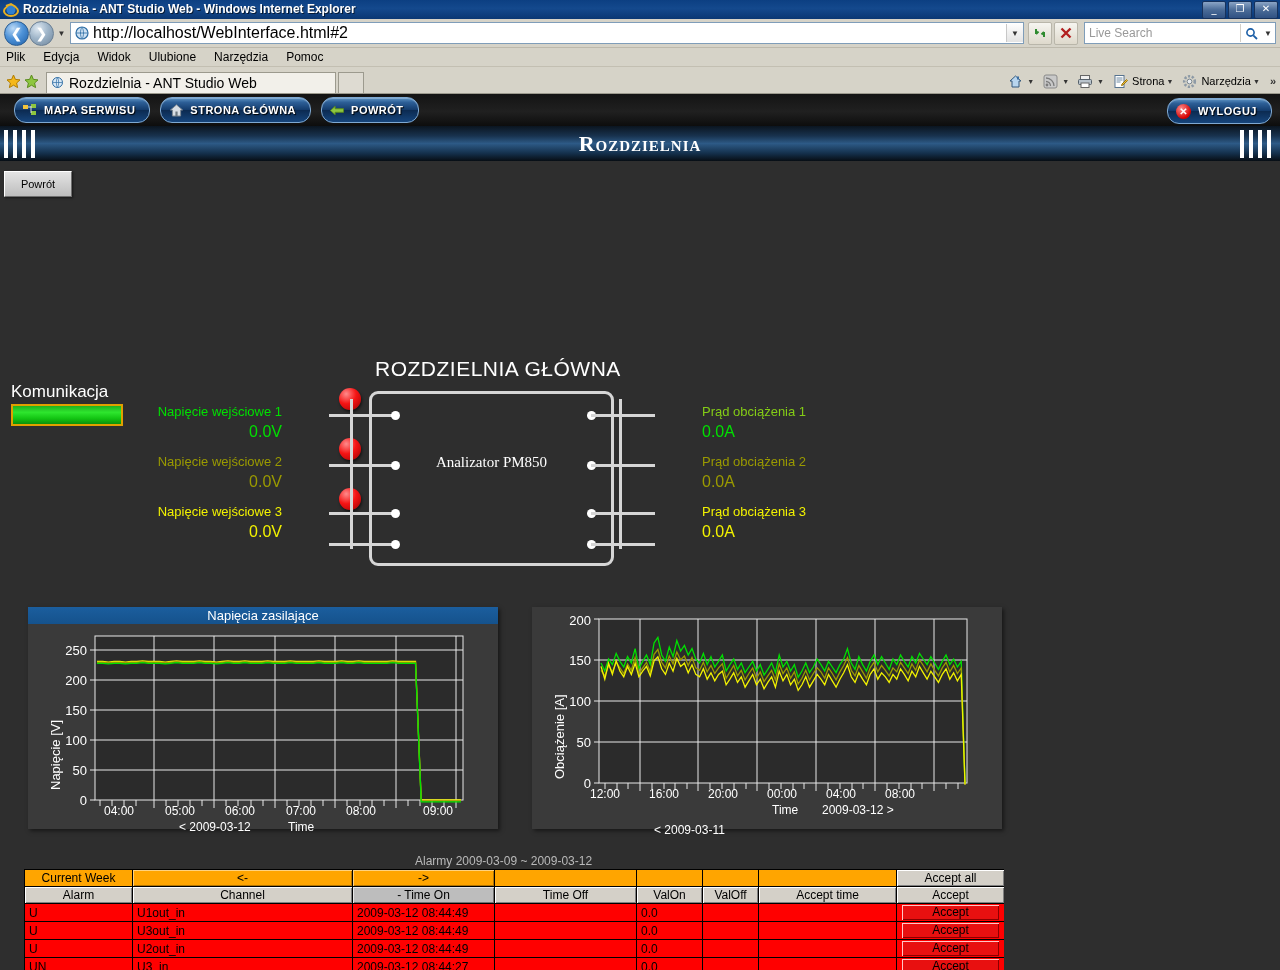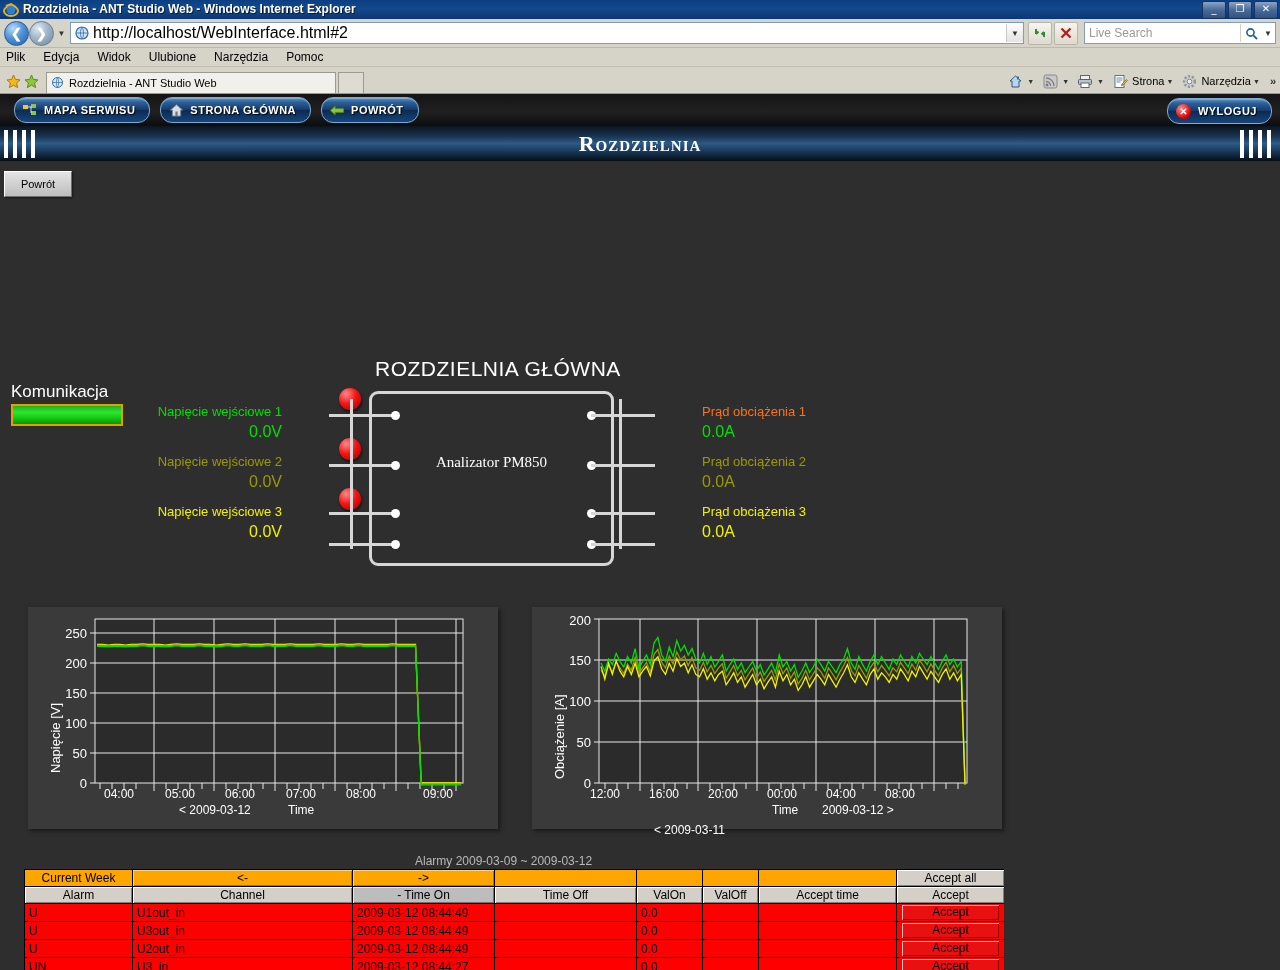--- a/index.html
+++ b/index.html
@@ -77,21 +77,21 @@
   .menubar span{font-size:12px;color:#000;margin-right:18px;}
   .tabbar{
     height:27px;width:1280px;background:#d6d3c8;
     display:flex;align-items:flex-end;box-sizing:border-box;
     border-bottom:1px solid #9c9a8e;position:relative;padding-left:4px;
   }
   .fav-ico{width:18px;height:18px;display:flex;align-items:center;justify-content:center;
      font-size:14px;margin-bottom:3px;}
   .tab{
     height:21px;width:290px;background:#f2f0ea;border:1px solid #9c9a8e;border-bottom:none;
-    display:flex;align-items:center;font-size:11px;color:#000;padding-left:4px;
+    display:flex;align-items:center;font-size:14px;color:#000;padding-left:4px;
     margin-left:6px;box-sizing:border-box;
   }
   .tab-ico{width:14px;height:14px;margin-right:4px;flex:0 0 auto;position:relative;}
   .tab-new{
     height:21px;width:26px;background:#dedbd2;border:1px solid #9c9a8e;border-bottom:none;
     margin-left:2px;box-sizing:border-box;
   }
   .tb-right{
     position:absolute;right:4px;bottom:3px;display:flex;align-items:center;gap:2px;
     font-size:11px;color:#000;
@@ -419,21 +419,21 @@
 
   <div class="val-lbl" style="left:82px;top:243px;width:200px;color:#00e000;">Napięcie wejściowe 1</div>
   <div class="val-num" style="left:82px;top:262px;width:200px;color:#00e000;">0.0V</div>
 
   <div class="val-lbl" style="left:82px;top:293px;width:200px;color:#9a9a00;">Napięcie wejściowe 2</div>
   <div class="val-num" style="left:82px;top:312px;width:200px;color:#9a9a00;">0.0V</div>
 
   <div class="val-lbl" style="left:82px;top:343px;width:200px;color:#f2f200;">Napięcie wejściowe 3</div>
   <div class="val-num" style="left:82px;top:362px;width:200px;color:#f2f200;">0.0V</div>
 
-  <div class="val-lbl" style="left:702px;top:243px;width:200px;color:#f97316;text-align:left;">Prąd obciążenia 1</div>
+  <div class="val-lbl" style="left:702px;top:243px;width:200px;color:#84cc16;text-align:left;">Prąd obciążenia 1</div>
   <div class="val-num" style="left:702px;top:262px;width:200px;color:#00e000;text-align:left;">0.0A</div>
 
   <div class="val-lbl" style="left:702px;top:293px;width:200px;color:#9a9a00;text-align:left;">Prąd obciążenia 2</div>
   <div class="val-num" style="left:702px;top:312px;width:200px;color:#9a9a00;text-align:left;">0.0A</div>
 
   <div class="val-lbl" style="left:702px;top:343px;width:200px;color:#f2f200;text-align:left;">Prąd obciążenia 3</div>
   <div class="val-num" style="left:702px;top:362px;width:200px;color:#f2f200;text-align:left;">0.0A</div>
 
   <div class="diagram">
     <div class="dbox"></div>
@@ -462,20 +462,21 @@
 
     <div class="wire wh" style="left:262px;top:28px;width:64px;"></div>
     <div class="wire wh" style="left:262px;top:78px;width:64px;"></div>
     <div class="wire wh" style="left:262px;top:126px;width:64px;"></div>
     <div class="wire wh" style="left:262px;top:157px;width:64px;"></div>
 
     <div class="wire wv" style="left:290px;top:13px;height:150px;"></div>
   </div>
 
   <div class="chart-panel" style="left:28px;top:446px;width:470px;height:222px;">
+    <div class="chart-head">Napięcia zasilające</div>
     <div class="chart-body" style="height:205px;">
       <svg width="470" height="205" viewBox="0 0 470 205">
 
         <rect x="67" y="12" width="368" height="164" fill="#2b2b2b" stroke="#e9e9e9" stroke-width="1"></rect>
 
         <g stroke="#e9e9e9" stroke-width="1">
           <line x1="67" y1="146" x2="435" y2="146"></line>
           <line x1="67" y1="116" x2="435" y2="116"></line>
           <line x1="67" y1="86" x2="435" y2="86"></line>
           <line x1="67" y1="56" x2="435" y2="56"></line>

